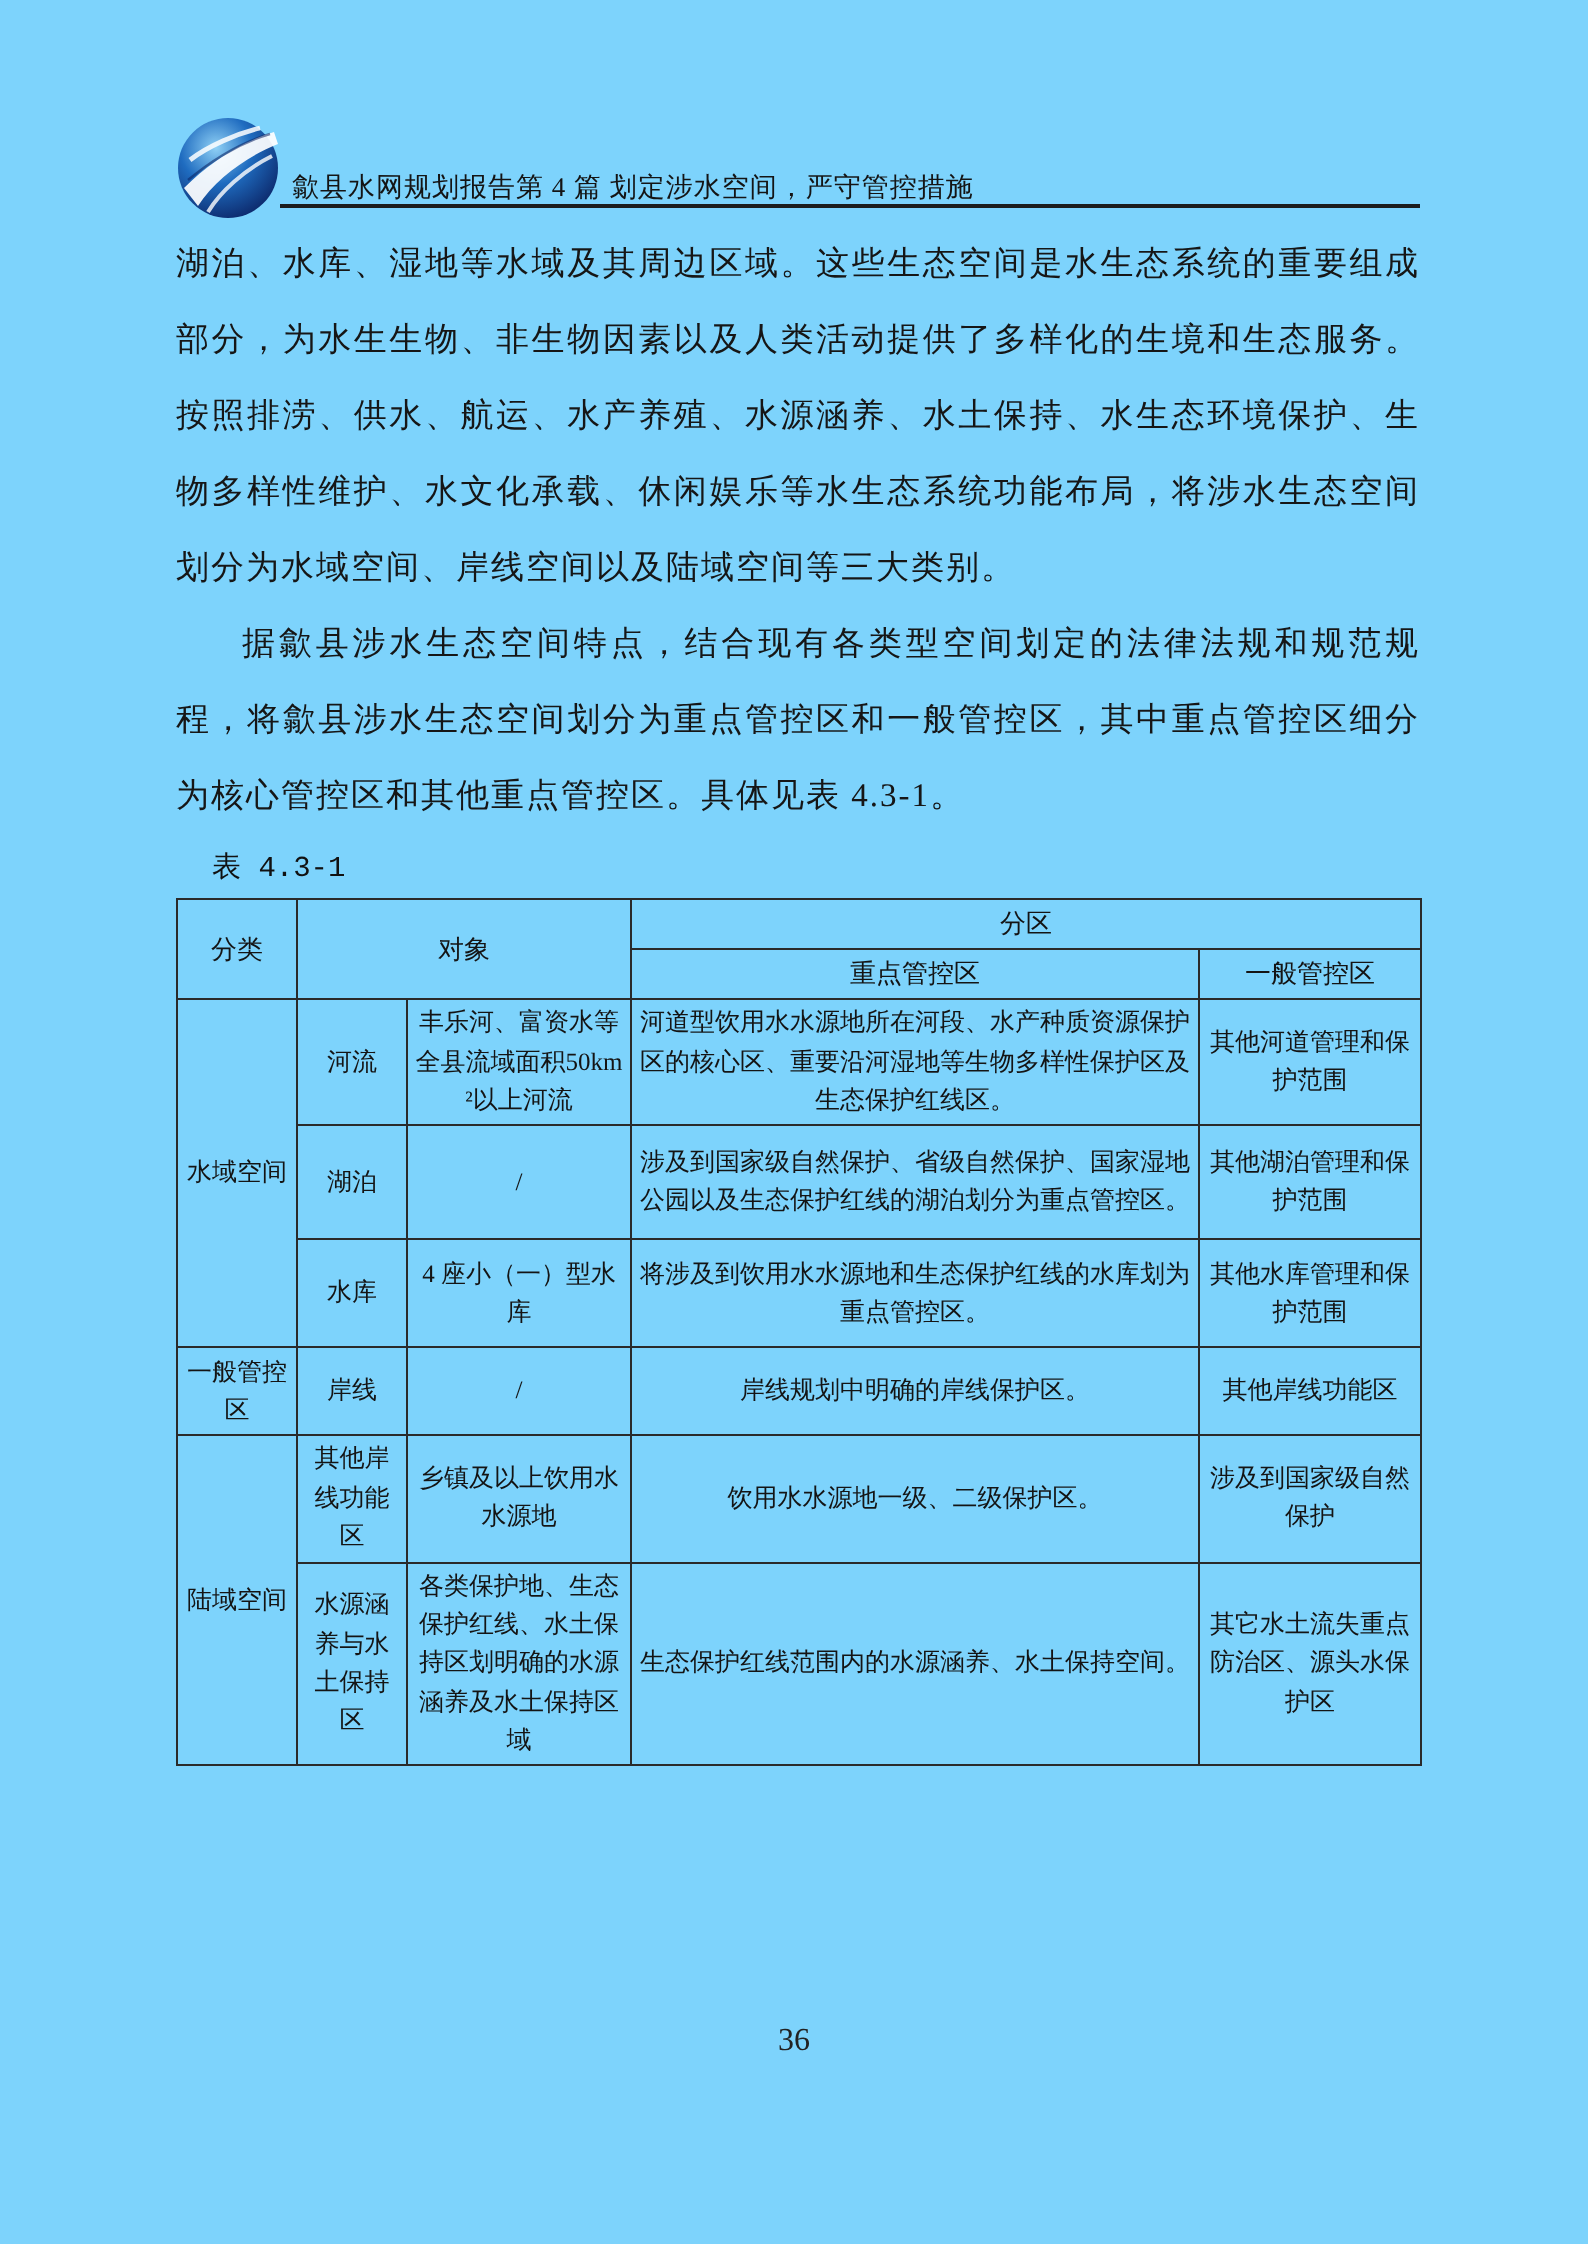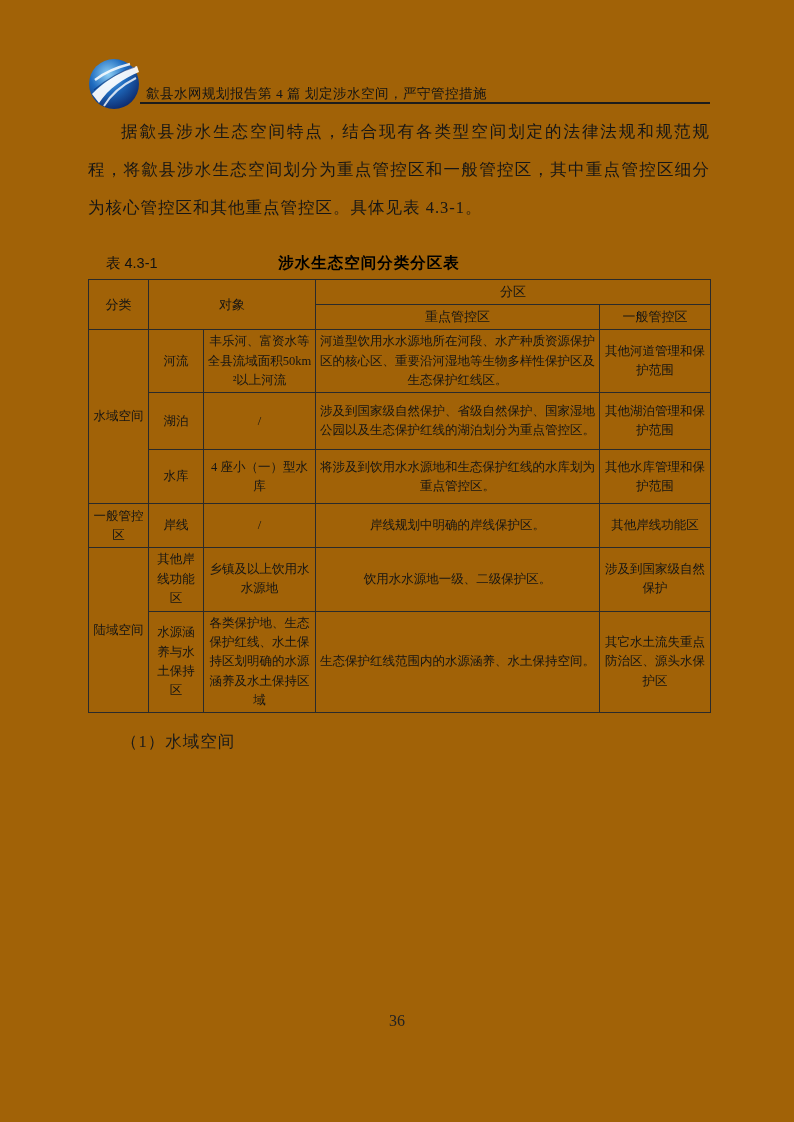--- a/index.html
+++ b/index.html
@@ -2,21 +2,21 @@
 <html lang="zh"><head>
 <meta charset="utf-8">
 <style>
   * { margin: 0; padding: 0; box-sizing: border-box; }
   html, body { background: #e8e8e8; }
   .page {
     position: relative;
     width: 794px;
     height: 1122px;
     margin: 0 auto;
-    background: #a16207;
+    background: #7dd3fc;
     font-family: "Liberation Serif", "DejaVu Serif", serif;
     color: #1a1a1a;
     overflow: hidden;
   }
   
   .header { position: absolute; left: 88px; top: 56px; width: 622px; height: 58px; }
   .header-logo { position: absolute; left: 0; top: 2px; width: 52px; height: 52px; }
   .header-rule { position: absolute; left: 52px; right: 0; top: 46px; height: 0; border-bottom: 2px solid #1c1c1c; }
   .header-title {
     position: absolute; left: 58px; top: 29px;
@@ -29,23 +29,23 @@
     font-size: 16.5px;
     line-height: 38px;
     text-align: justify;
     letter-spacing: 1px;
     color: #161616;
   }
   .para.indent { text-indent: 2em; }
   
   .table-caption {
     position: relative;
-    margin-top: 24px;
+    margin-top: 4px;
     height: 28px;
-    font-family: Liberation Sans, sans-serif;
+    font-family: Liberation Mono, monospace;
   }
   .table-caption-label {
     position: absolute; left: 18px; top: 3px;
     font-size: 14.5px; color: #111;
   }
   .table-caption-title {
     position: absolute; left: 0; right: 60px; top: 2px;
     text-align: center;
     font-size: 15.5px; font-weight: bold; color: #000;
     letter-spacing: 1px;
@@ -117,26 +117,26 @@
         <path d="M16 48 C22 38, 34 27, 48 20" stroke="#ffffff" stroke-width="2" fill="none" opacity="0.8"></path>
         <path d="M6 32 C18 22, 33 13, 47 9" stroke="#0a2060" stroke-width="1.2" fill="none" opacity="0.55"></path>
       </svg>
     </span>
     <span class="header-rule"></span>
     <span class="header-title">歙县水网规划报告第 4 篇 划定涉水空间，严守管控措施</span>
   </div>
 
   <div class="content">
 
+    <p class="para">湖泊、水库、湿地等水域及其周边区域。这些生态空间是水生态系统的重要组成部分，为水生生物、非生物因素以及人类活动提供了多样化的生境和生态服务。按照排涝、供水、航运、水产养殖、水源涵养、水土保持、水生态环境保护、生物多样性维护、水文化承载、休闲娱乐等水生态系统功能布局，将涉水生态空间划分为水域空间、岸线空间以及陆域空间等三大类别。</p>
 
     <p class="para indent">据歙县涉水生态空间特点，结合现有各类型空间划定的法律法规和规范规程，将歙县涉水生态空间划分为重点管控区和一般管控区，其中重点管控区细分为核心管控区和其他重点管控区。具体见表 4.3-1。</p>
 
     <div class="table-caption">
       <span class="table-caption-label">表 4.3-1</span>
-      <span class="table-caption-title">涉水生态空间分类分区表</span>
     </div>
 
     <table class="zone-table">
       <colgroup>
         <col class="col-cat">
           <col class="col-obj">
           <col class="col-desc">
           <col class="col-key">
           <col class="col-gen">
       </colgroup>
@@ -187,20 +187,19 @@
         </tr>
         <tr class="r-cons">
           <td>水源涵养与水土保持区</td>
           <td>各类保护地、生态保护红线、水土保持区划明确的水源涵养及水土保持区域</td>
           <td>生态保护红线范围内的水源涵养、水土保持空间。</td>
           <td>其它水土流失重点防治区、源头水保护区</td>
         </tr>
       </tbody>
     </table>
 
-    <p class="item-title">（1）水域空间</p>
 
 
   </div>
 
   <div class="page-number">36</div>
 
 </div>
 
 </body></html>

